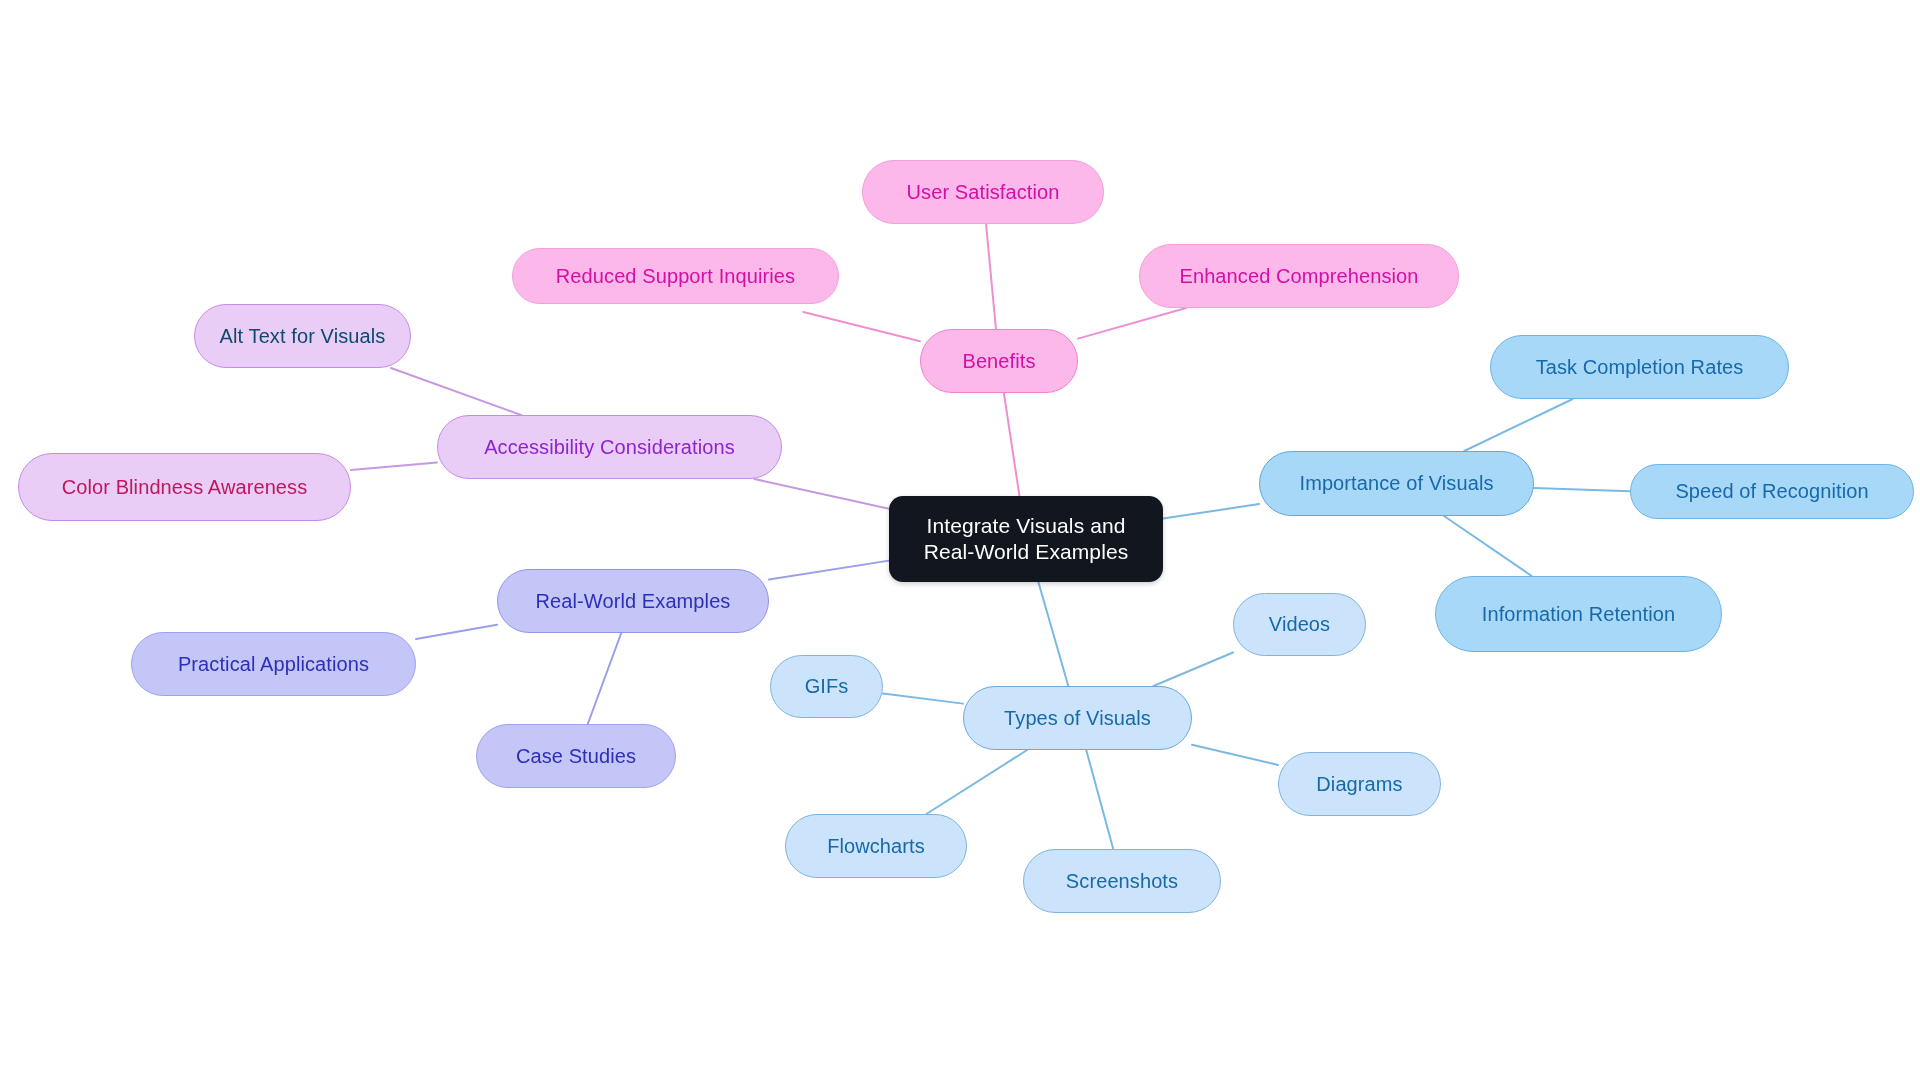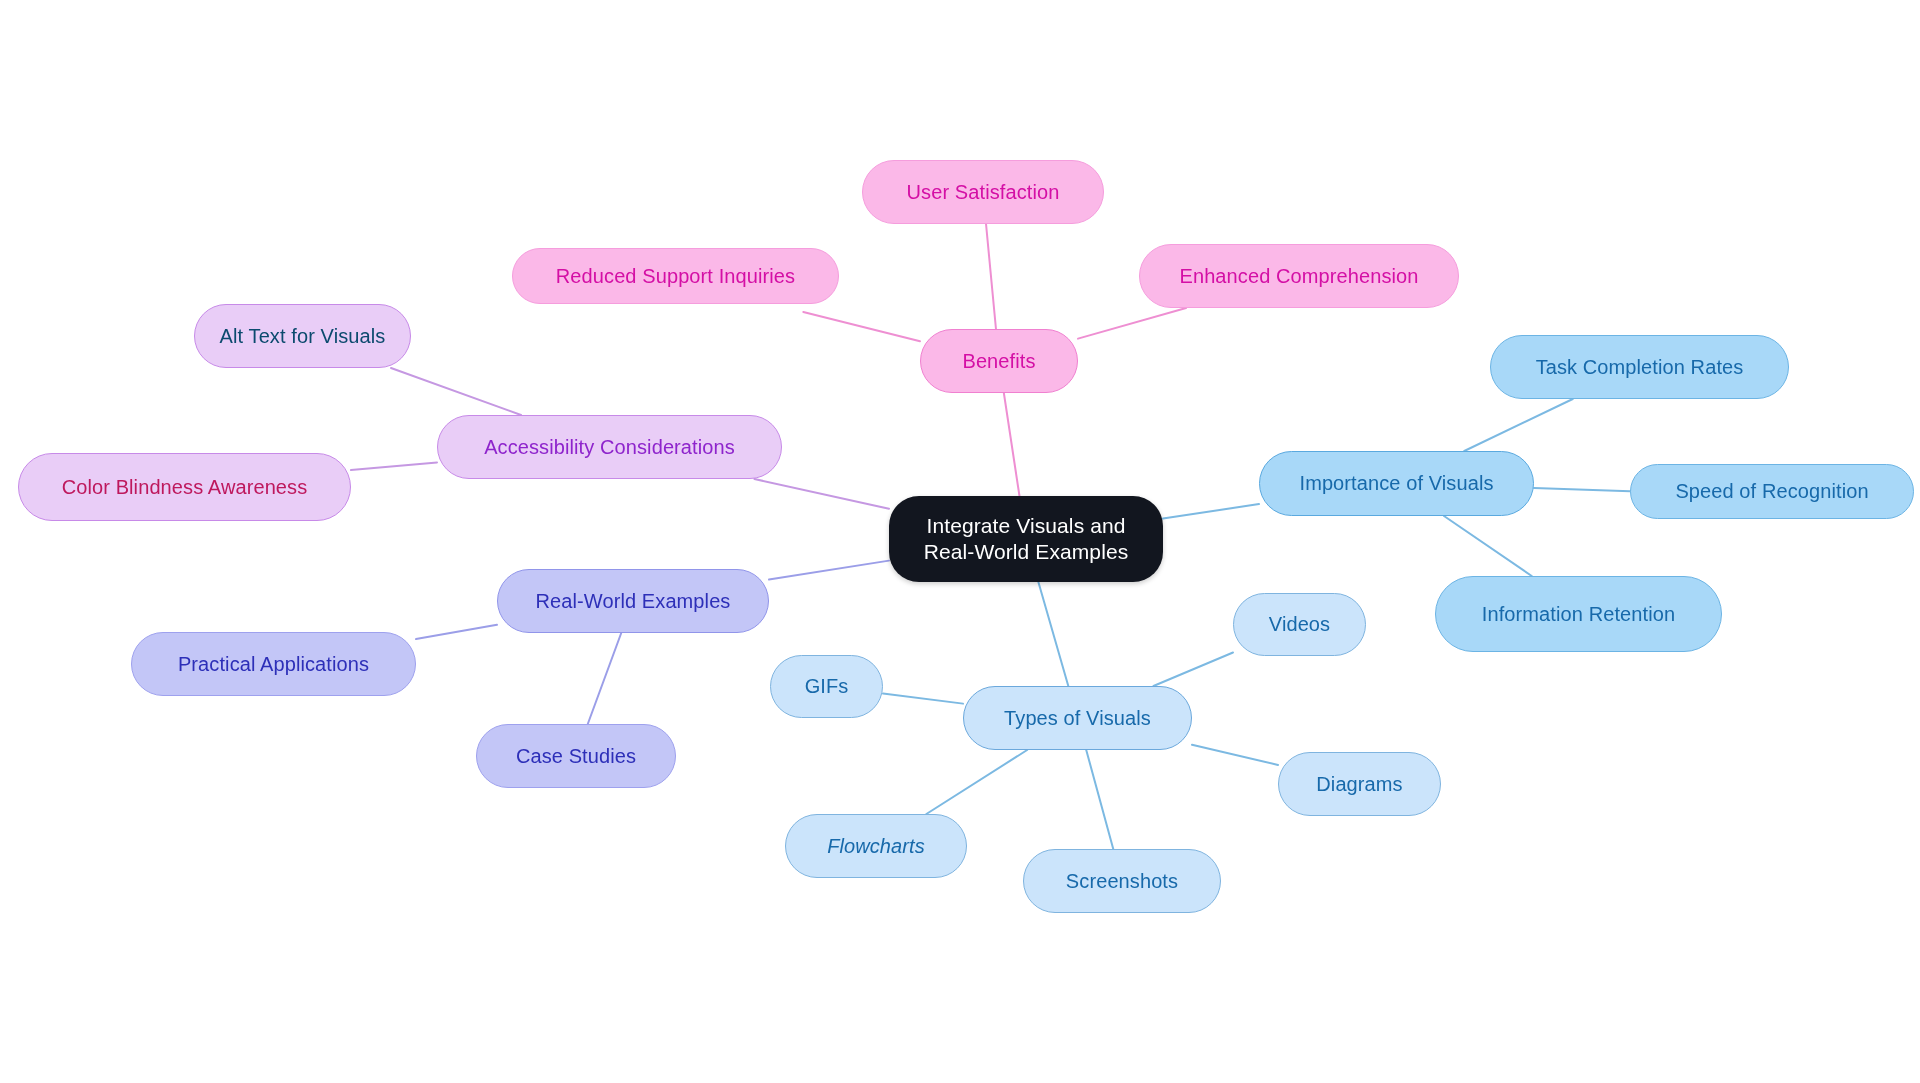--- a/index.html
+++ b/index.html
@@ -66,31 +66,31 @@
       <path d="M621.2322580645161,633 L587.7677419354839,724" stroke="#9b9ee8" stroke-width="2" fill="none" stroke-linecap="round"></path>
       <path d="M889,508.73829531812726 L754.3695652173913,479" stroke="#c598e2" stroke-width="2" fill="none" stroke-linecap="round"></path>
       <path d="M520.9954954954954,415 L391.0045045045045,368" stroke="#c598e2" stroke-width="2" fill="none" stroke-linecap="round"></path>
       <path d="M437,462.4235294117647 L351,470.1129411764706" stroke="#c598e2" stroke-width="2" fill="none" stroke-linecap="round"></path>
       <path d="M1019.4775280898876,496 L1003.8539325842696,393" stroke="#ee8fd2" stroke-width="2" fill="none" stroke-linecap="round"></path>
       <path d="M995.9704142011834,329 L986.0295857988166,224" stroke="#ee8fd2" stroke-width="2" fill="none" stroke-linecap="round"></path>
       <path d="M920,341.21947449768163 L803.3024691358024,312" stroke="#ee8fd2" stroke-width="2" fill="none" stroke-linecap="round"></path>
       <path d="M1078,338.6166666666667 L1186.0588235294117,308" stroke="#ee8fd2" stroke-width="2" fill="none" stroke-linecap="round"></path>
     </svg>
   <div id="nodes">
-      <div class="node root" style="left: 889px; top: 496px; width: 274px; height: 86px; background: rgb(18, 22, 31); border-color: rgb(18, 22, 31); color: rgb(255, 255, 255); font-size: 21px; border-radius: 30px;"><span class="node-label">Integrate Visuals and
+      <div class="node root" style="left: 889px; top: 496px; width: 274px; height: 86px; background: rgb(18, 22, 31); border-color: rgb(18, 22, 31); color: rgb(255, 255, 255); font-size: 21px; border-radius: 14px;"><span class="node-label">Integrate Visuals and
 Real-World Examples</span></div>
       <div class="node" style="left: 1259px; top: 451px; width: 275px; height: 65px; background: rgb(168, 216, 248); border-color: rgb(90, 169, 223); color: rgb(23, 105, 170); font-size: 20px;"><span class="node-label">Importance of Visuals</span></div>
       <div class="node" style="left: 1490px; top: 335px; width: 299px; height: 64px; background: rgb(168, 216, 248); border-color: rgb(108, 180, 228); color: rgb(23, 105, 170); font-size: 20px;"><span class="node-label">Task Completion Rates</span></div>
       <div class="node" style="left: 1630px; top: 464px; width: 284px; height: 55px; background: rgb(168, 216, 248); border-color: rgb(108, 180, 228); color: rgb(23, 105, 170); font-size: 20px;"><span class="node-label">Speed of Recognition</span></div>
       <div class="node" style="left: 1435px; top: 576px; width: 287px; height: 76px; background: rgb(168, 216, 248); border-color: rgb(108, 180, 228); color: rgb(23, 105, 170); font-size: 20px;"><span class="node-label">Information Retention</span></div>
       <div class="node" style="left: 963px; top: 686px; width: 229px; height: 64px; background: rgb(203, 228, 251); border-color: rgb(107, 168, 220); color: rgb(23, 105, 170); font-size: 20px;"><span class="node-label">Types of Visuals</span></div>
       <div class="node" style="left: 1233px; top: 593px; width: 133px; height: 63px; background: rgb(203, 228, 251); border-color: rgb(127, 180, 223); color: rgb(23, 105, 170); font-size: 20px;"><span class="node-label">Videos</span></div>
       <div class="node" style="left: 1278px; top: 752px; width: 163px; height: 64px; background: rgb(203, 228, 251); border-color: rgb(127, 180, 223); color: rgb(23, 105, 170); font-size: 20px;"><span class="node-label">Diagrams</span></div>
       <div class="node" style="left: 1023px; top: 849px; width: 198px; height: 64px; background: rgb(203, 228, 251); border-color: rgb(127, 180, 223); color: rgb(23, 105, 170); font-size: 20px;"><span class="node-label">Screenshots</span></div>
-      <div class="node" style="left: 785px; top: 814px; width: 182px; height: 64px; background: rgb(203, 228, 251); border-color: rgb(127, 180, 223); color: rgb(23, 105, 170); font-size: 20px; font-style: italic;"><span class="node-label">Flowcharts</span></div>
+      <div class="node" style="left: 785px; top: 814px; width: 182px; height: 64px; background: rgb(203, 228, 251); border-color: rgb(127, 180, 223); color: rgb(23, 105, 170); font-size: 20px;"><span class="node-label">Flowcharts</span></div>
       <div class="node" style="left: 770px; top: 655px; width: 113px; height: 63px; background: rgb(203, 228, 251); border-color: rgb(127, 180, 223); color: rgb(23, 105, 170); font-size: 20px;"><span class="node-label">GIFs</span></div>
       <div class="node" style="left: 497px; top: 569px; width: 272px; height: 64px; background: rgb(195, 198, 247); border-color: rgb(145, 149, 234); color: rgb(45, 47, 184); font-size: 20px;"><span class="node-label">Real-World Examples</span></div>
       <div class="node" style="left: 131px; top: 632px; width: 285px; height: 64px; background: rgb(195, 198, 247); border-color: rgb(158, 161, 238); color: rgb(45, 47, 184); font-size: 20px;"><span class="node-label">Practical Applications</span></div>
       <div class="node" style="left: 476px; top: 724px; width: 200px; height: 64px; background: rgb(195, 198, 247); border-color: rgb(158, 161, 238); color: rgb(45, 47, 184); font-size: 20px;"><span class="node-label">Case Studies</span></div>
       <div class="node" style="left: 437px; top: 415px; width: 345px; height: 64px; background: rgb(233, 205, 247); border-color: rgb(199, 138, 232); color: rgb(142, 36, 204); font-size: 20px;"><span class="node-label">Accessibility Considerations</span></div>
       <div class="node" style="left: 194px; top: 304px; width: 217px; height: 64px; background: rgb(233, 205, 247); border-color: rgb(199, 138, 232); color: #0c4a6e; font-size: 20px;"><span class="node-label">Alt Text for Visuals</span></div>
       <div class="node" style="left: 18px; top: 453px; width: 333px; height: 68px; background: rgb(233, 205, 247); border-color: rgb(199, 138, 232); color: #be185d; font-size: 20px;"><span class="node-label">Color Blindness Awareness</span></div>
       <div class="node" style="left: 920px; top: 329px; width: 158px; height: 64px; background: rgb(251, 184, 232); border-color: rgb(240, 128, 208); color: rgb(212, 15, 165); font-size: 20px;"><span class="node-label">Benefits</span></div>
       <div class="node" style="left: 862px; top: 160px; width: 242px; height: 64px; background: rgb(251, 184, 232); border-color: rgb(245, 157, 221); color: rgb(212, 15, 165); font-size: 20px;"><span class="node-label">User Satisfaction</span></div>
       <div class="node" style="left: 512px; top: 248px; width: 327px; height: 56px; background: rgb(251, 184, 232); border-color: rgb(245, 157, 221); color: rgb(212, 15, 165); font-size: 20px;"><span class="node-label">Reduced Support Inquiries</span></div>

